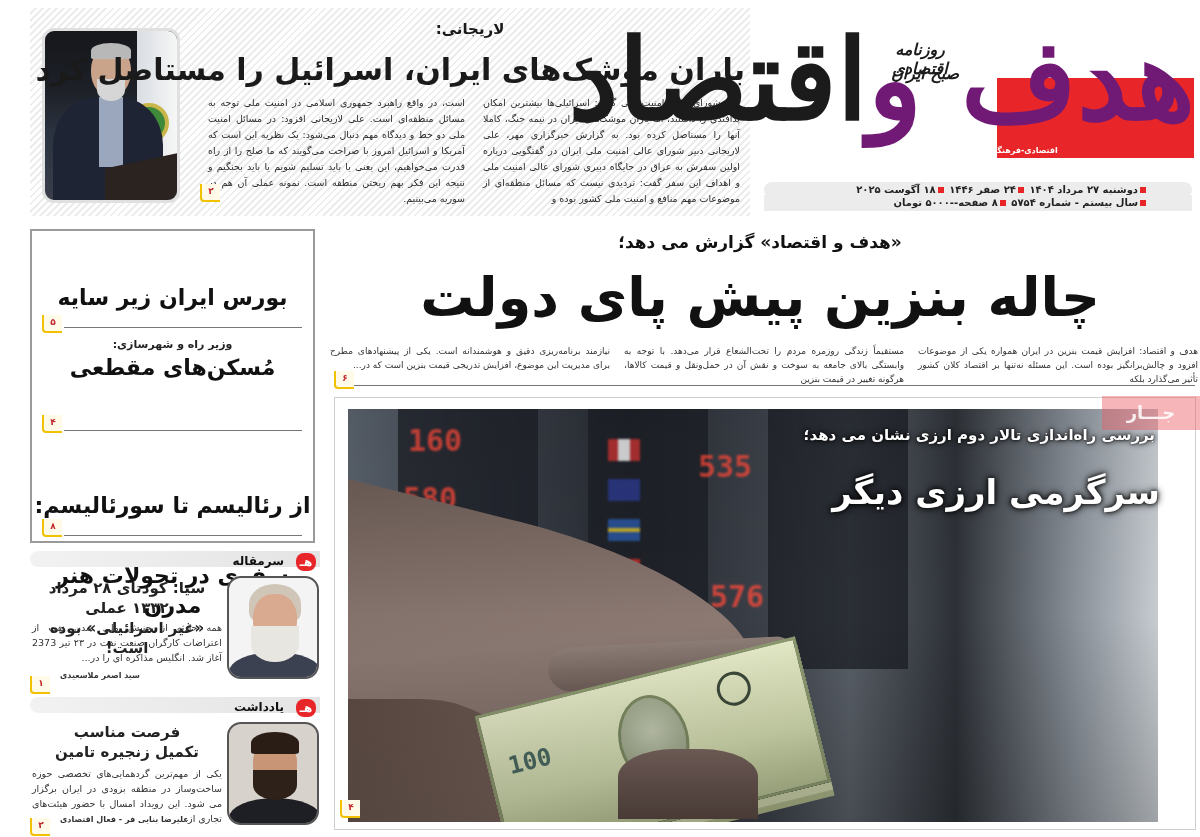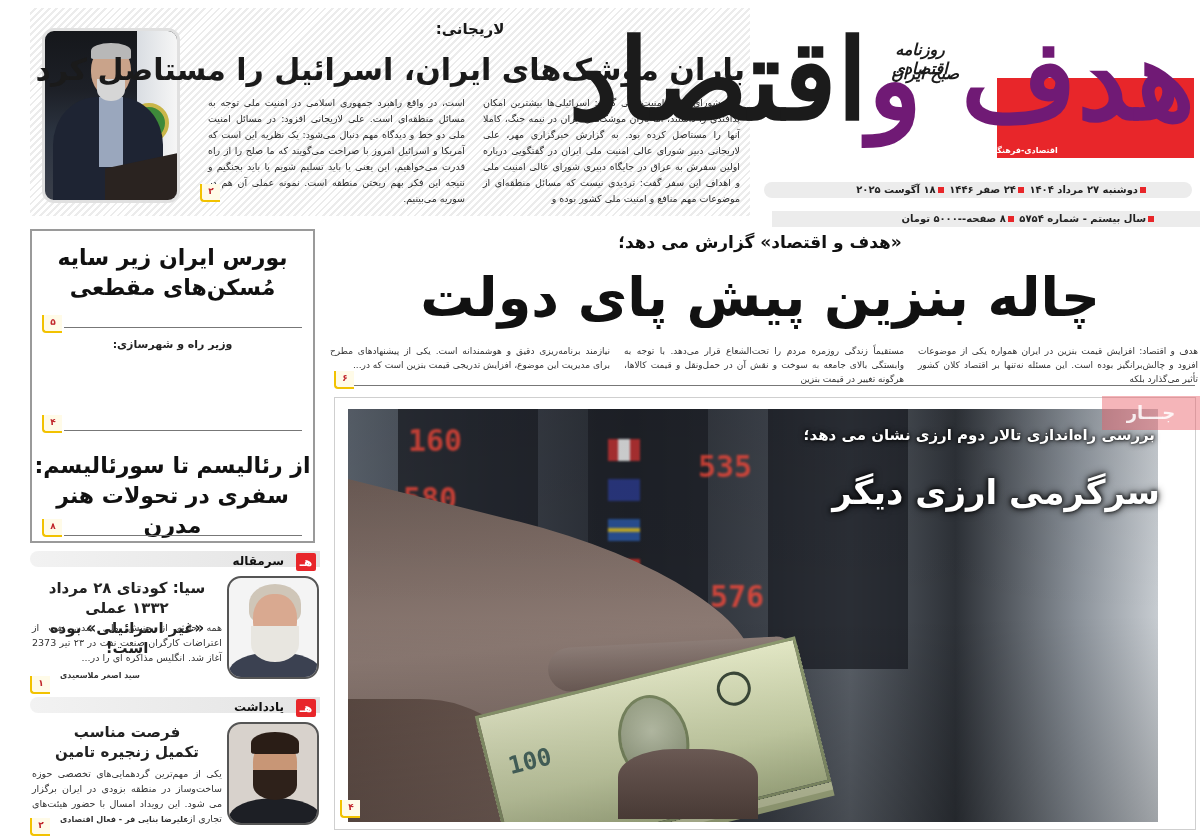--- a/index.html
+++ b/index.html
@@ -47,33 +47,33 @@
     letter-spacing: -6px; white-space: nowrap;
   }
   .mast-word-big .white { color: #701a75; }
   .mast-sub1 { position: absolute; left: 100px; top: 20px; width: 110px; text-align: center; font-family: "DejaVu Serif", serif; font-size: 16px; font-style: italic; font-weight: bold; color: #1b1b1b; }
   .mast-sub2 { position: absolute; left: 120px; top: 44px; width: 80px; text-align: center; font-family: "DejaVu Serif", serif; font-size: 16px; font-style: italic; font-weight: bold; color: #1b1b1b; }
   .mast-tagline { position: absolute; left: 185px; top: 126px; width: 110px; text-align: center; font-size: 8px; font-weight: bold; color: #ffffff; }
 
   .date-bar { position: absolute; left: 764px; width: 428px; height: 16px; background: #ececec; font-size: 10px; font-weight: bold; line-height: 16px; padding-right: 44px; text-align: right; white-space: nowrap; color: #222; }
   .date-bar .sq { display: inline-block; width: 6px; height: 6px; background: #e8262a; margin: 0 2px; vertical-align: middle; }
   .date-bar.first { top: 182px; border-radius: 8px; }
-  .date-bar.second { top: 211px; margin-left: 8px; }
+  .date-bar.second { top: 195px; }
 
   
   .side-box { position: absolute; left: 30px; top: 229px; width: 285px; height: 314px; border: 2px solid #9a9a9a; background: #fff; }
   .side-item { position: absolute; left: 0; width: 281px; text-align: center; }
-  .side-title { font-size: 22px; font-weight: bold; line-height: 30px; color: #111; }
+  .side-title { font-size: 22px; font-weight: bold; line-height: 30px; color: #111; margin-top: 40px; }
   .side-kicker { font-size: 11px; font-weight: bold; color: #222; }
   .side-rule { position: absolute; left: 32px; width: 238px; height: 1px; background: #777; }
 
   
   .op-header { position: absolute; left: 30px; width: 290px; height: 16px; background: linear-gradient(90deg, #f2f2f2, #e4e4e4); border-radius: 10px 0 0 10px; }
   .op-header .label { position: absolute; right: 36px; top: 3px; font-size: 12px; font-weight: bold; color: #111; }
-  .op-logo { position: absolute; right: 4px; top: 2px; width: 20px; height: 18px; background: #e8262a; color: #fff; font-size: 12px; font-weight: bold; text-align: center; line-height: 18px; border-radius: 2px; }
+  .op-logo { position: absolute; right: 4px; top: 2px; width: 20px; height: 18px; background: #e8262a; color: #fff; font-size: 12px; font-weight: bold; text-align: center; line-height: 18px; border-radius: 8px; }
   .op-photo { position: absolute; left: 227px; width: 92px; height: 103px; border-radius: 14px; border: 2px solid #555; overflow: hidden; }
   .op-title { position: absolute; left: 32px; width: 190px; text-align: center; font-size: 15px; font-weight: bold; line-height: 20px; color: #222; }
   .op-body { position: absolute; left: 32px; width: 190px; text-align: justify; font-size: 9.5px; line-height: 15px; color: #333; }
   .op-author { position: absolute; left: 60px; width: 140px; text-align: left; font-size: 8px; font-weight: bold; color: #333; }
 
   .face1 { background: #f4f4f4; }
   .face1 .hair { position: absolute; left: 20px; top: 6px; width: 52px; height: 40px; border-radius: 50% 50% 30% 30%; background: #cfc6b8; }
   .face1 .head { position: absolute; left: 24px; top: 16px; width: 44px; height: 52px; border-radius: 45%; background: #d9a990; }
   .face1 .beard { position: absolute; left: 22px; top: 48px; width: 48px; height: 36px; border-radius: 0 0 50% 50%; background: #e8e6e0; }
   .face1 .suit { position: absolute; left: 0px; top: 74px; width: 92px; height: 40px; border-radius: 50% 50% 0 0; background: #3b4151; }

